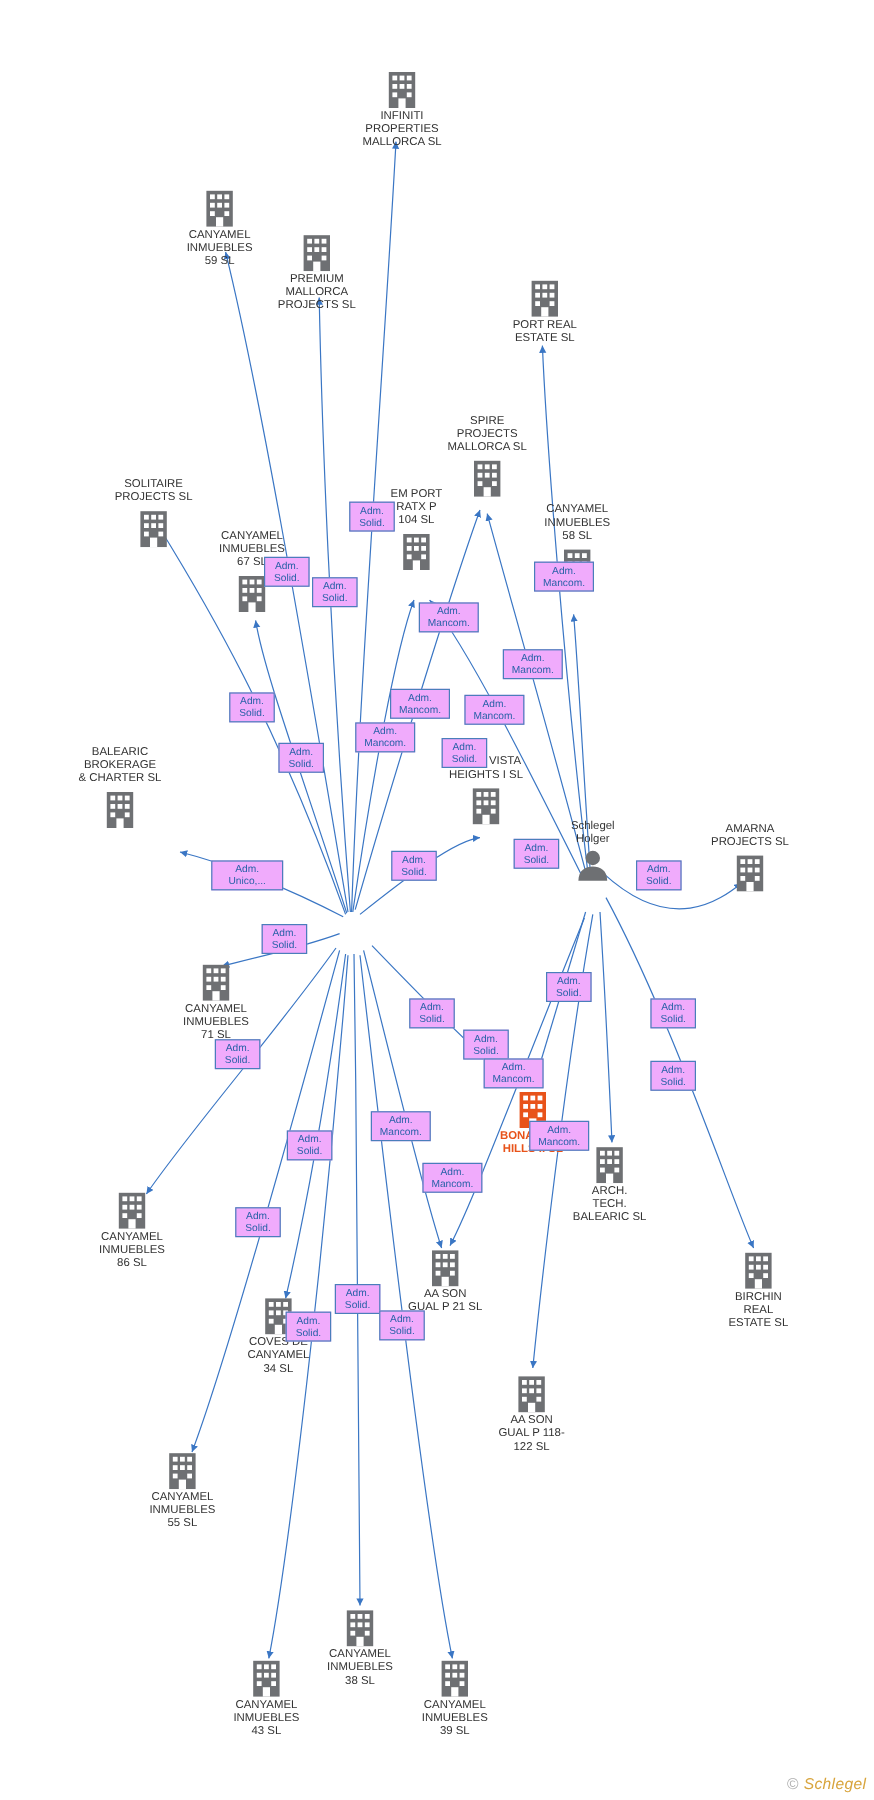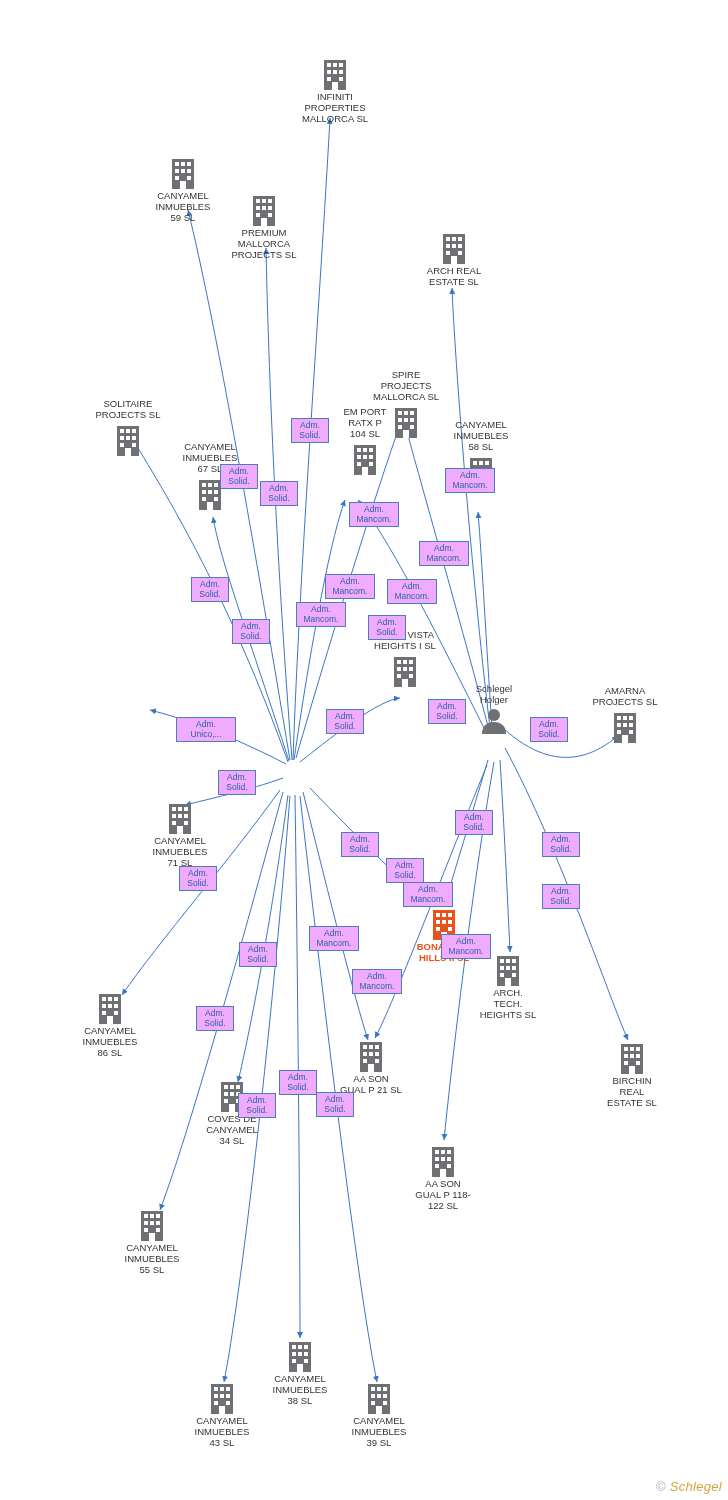--- a/index.html
+++ b/index.html
@@ -132,21 +132,21 @@
             <rect x="12" y="7" width="4" height="4"></rect>
             <rect x="18" y="7" width="4" height="4"></rect>
             <rect x="6" y="14" width="4" height="4"></rect>
             <rect x="12" y="14" width="4" height="4"></rect>
             <rect x="18" y="14" width="4" height="4"></rect>
             <rect x="6" y="21" width="4" height="4"></rect>
             <rect x="18" y="21" width="4" height="4"></rect>
             <rect x="11" y="26" width="6" height="8"></rect>
           </g>
         </svg></span>
-    <span class="lbl">ARCH REAL
+    <span class="lbl">PORT REAL
 ESTATE  SL</span>
   </div>
 
   <div class="node company" style="left:128px;top:397px">
     <span class="lbl" style="margin-bottom:2px">SOLITAIRE
 PROJECTS  SL</span>
     <span class="glyph"><svg width="28" height="34" viewBox="0 0 28 34">
           <rect x="3" y="4" width="22" height="30" fill="#6e7073"></rect>
           <g fill="#fff">
             <rect x="6" y="7" width="4" height="4"></rect>
@@ -155,21 +155,21 @@
             <rect x="6" y="14" width="4" height="4"></rect>
             <rect x="12" y="14" width="4" height="4"></rect>
             <rect x="18" y="14" width="4" height="4"></rect>
             <rect x="6" y="21" width="4" height="4"></rect>
             <rect x="18" y="21" width="4" height="4"></rect>
             <rect x="11" y="26" width="6" height="8"></rect>
           </g>
         </svg></span>
   </div>
 
-  <div class="node company" style="left:406px;top:368px">
+  <div class="node company" style="left:406px;top:344px">
     <span class="lbl" style="margin-bottom:2px">SPIRE
 PROJECTS
 MALLORCA  SL</span>
     <span class="glyph"><svg width="28" height="34" viewBox="0 0 28 34">
           <rect x="3" y="4" width="22" height="30" fill="#6e7073"></rect>
           <g fill="#fff">
             <rect x="6" y="7" width="4" height="4"></rect>
             <rect x="12" y="7" width="4" height="4"></rect>
             <rect x="18" y="7" width="4" height="4"></rect>
             <rect x="6" y="14" width="4" height="4"></rect>
@@ -195,21 +195,21 @@
             <rect x="6" y="14" width="4" height="4"></rect>
             <rect x="12" y="14" width="4" height="4"></rect>
             <rect x="18" y="14" width="4" height="4"></rect>
             <rect x="6" y="21" width="4" height="4"></rect>
             <rect x="18" y="21" width="4" height="4"></rect>
             <rect x="11" y="26" width="6" height="8"></rect>
           </g>
         </svg></span>
   </div>
 
-  <div class="node company" style="left:365px;top:405px">
+  <div class="node company" style="left:347px;top:405px">
     <span class="lbl" style="margin-bottom:2px">EM PORT
 RATX P
 104  SL</span>
     <span class="glyph"><svg width="28" height="34" viewBox="0 0 28 34">
           <rect x="3" y="4" width="22" height="30" fill="#6e7073"></rect>
           <g fill="#fff">
             <rect x="6" y="7" width="4" height="4"></rect>
             <rect x="12" y="7" width="4" height="4"></rect>
             <rect x="18" y="7" width="4" height="4"></rect>
             <rect x="6" y="14" width="4" height="4"></rect>
@@ -235,20 +235,39 @@
             <rect x="6" y="14" width="4" height="4"></rect>
             <rect x="12" y="14" width="4" height="4"></rect>
             <rect x="18" y="14" width="4" height="4"></rect>
             <rect x="6" y="21" width="4" height="4"></rect>
             <rect x="18" y="21" width="4" height="4"></rect>
             <rect x="11" y="26" width="6" height="8"></rect>
           </g>
         </svg></span>
   </div>
 
+  <div class="node company" style="left:100px;top:620px">
+    <span class="lbl" style="margin-bottom:2px">BALEARIC
+BROKERAGE
+&amp; CHARTER  SL</span>
+    <span class="glyph"><svg width="28" height="34" viewBox="0 0 28 34">
+          <rect x="3" y="4" width="22" height="30" fill="#6e7073"></rect>
+          <g fill="#fff">
+            <rect x="6" y="7" width="4" height="4"></rect>
+            <rect x="12" y="7" width="4" height="4"></rect>
+            <rect x="18" y="7" width="4" height="4"></rect>
+            <rect x="6" y="14" width="4" height="4"></rect>
+            <rect x="12" y="14" width="4" height="4"></rect>
+            <rect x="18" y="14" width="4" height="4"></rect>
+            <rect x="6" y="21" width="4" height="4"></rect>
+            <rect x="18" y="21" width="4" height="4"></rect>
+            <rect x="11" y="26" width="6" height="8"></rect>
+          </g>
+        </svg></span>
+  </div>
 
   <div class="node company" style="left:405px;top:628px">
     <span class="lbl" style="margin-bottom:2px">BELLA VISTA
 HEIGHTS I  SL</span>
     <span class="glyph"><svg width="28" height="34" viewBox="0 0 28 34">
           <rect x="3" y="4" width="22" height="30" fill="#6e7073"></rect>
           <g fill="#fff">
             <rect x="6" y="7" width="4" height="4"></rect>
             <rect x="12" y="7" width="4" height="4"></rect>
             <rect x="18" y="7" width="4" height="4"></rect>
@@ -340,21 +359,21 @@
             <rect x="6" y="14" width="4" height="4"></rect>
             <rect x="12" y="14" width="4" height="4"></rect>
             <rect x="18" y="14" width="4" height="4"></rect>
             <rect x="6" y="21" width="4" height="4"></rect>
             <rect x="18" y="21" width="4" height="4"></rect>
             <rect x="11" y="26" width="6" height="8"></rect>
           </g>
         </svg></span>
     <span class="lbl">ARCH.
 TECH.
-HEIGHTS SL</span>
+BALEARIC SL</span>
   </div>
 
   <div class="node company" style="left:110px;top:990px">
     <span class="glyph"><svg width="28" height="34" viewBox="0 0 28 34">
           <rect x="3" y="4" width="22" height="30" fill="#6e7073"></rect>
           <g fill="#fff">
             <rect x="6" y="7" width="4" height="4"></rect>
             <rect x="12" y="7" width="4" height="4"></rect>
             <rect x="18" y="7" width="4" height="4"></rect>
             <rect x="6" y="14" width="4" height="4"></rect>

